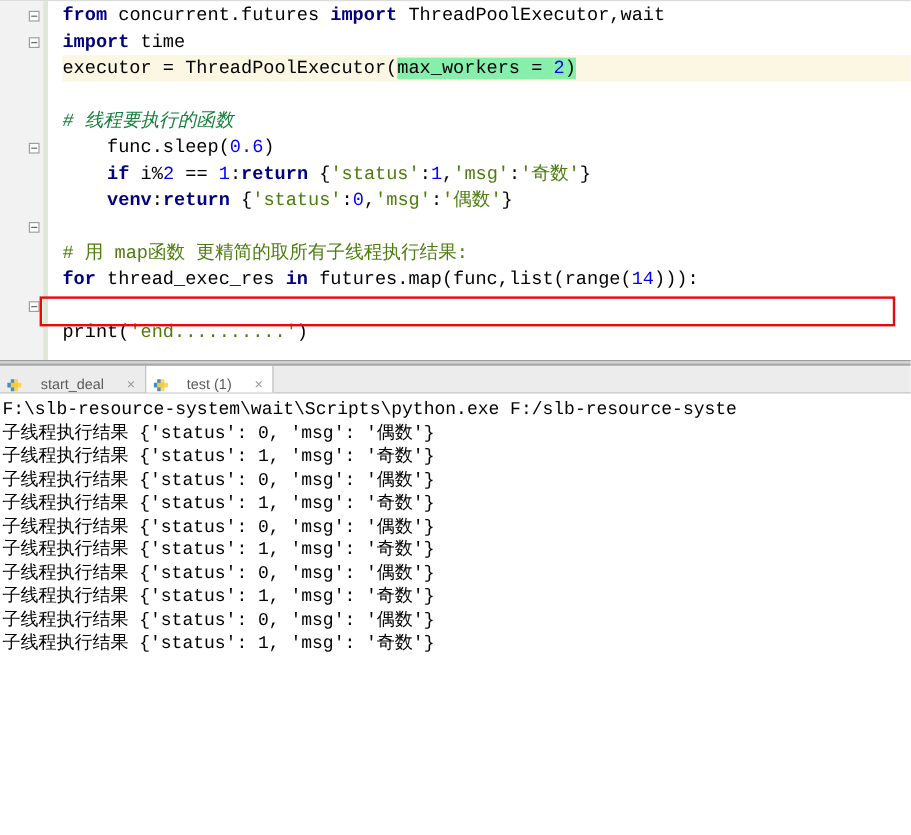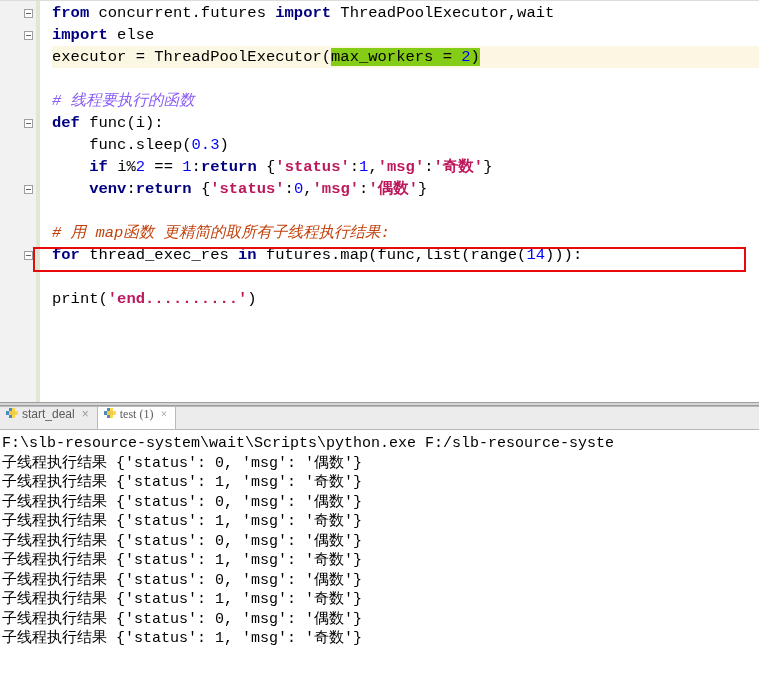--- a/index.html
+++ b/index.html
@@ -8,21 +8,21 @@
     font-family: "Consolas", "Courier New", monospace;
     font-size: 15.5px;
     background: #ffffff;
     color: #000000;
     width: 759px;
     height: 696px;
     overflow: hidden;
   }
   .editor-pane {
     background: #ffffff;
-    height: 402px;
+    height: 300px;
     position: relative;
     border-top: 1px solid #dcdcdc;
   }
   .gutter {
     position: absolute;
     left: 0;
     top: 0;
     width: 40px;
     background: #f2f2f2;
     height: 100%;
@@ -69,49 +69,49 @@
     position: relative;
     padding-top: 1px;
   }
   .code-line {
     height: 22px;
     line-height: 22px;
     white-space: pre;
   }
   .hl-yellow { background: #fcf7e3; }
   .kw { color: #000080; font-weight: bold; }
-  .cm { color: #8b5cf6; font-style: italic; }
-  .cm-red { color: #c2410c; font-style: italic; }
-  .str { color: #be185d; font-weight: bold; }
+  .cm { color: #15803d; font-style: italic; }
+  .cm-red { color: #4d7c0f; }
+  .str { color: #4d7c0f; font-weight: normal; }
   .num { color: #0000ff; }
-  .sel-blue { background: #84cc16; }
+  .sel-blue { background: #86efac; }
   .red-box {
     position: absolute;
     border: 2px solid #e80a0a;
     pointer-events: none;
   }
   .tabs-bar {
     background: #ececec;
     border-top: 1px solid #b9b9b9;
     border-bottom: 1px solid #b9b9b9;
     height: 24px;
     display: flex;
     align-items: stretch;
     font-size: 12px;
     font-family: -apple-system, Segoe UI, sans-serif;
   }
   .tab {
     display: flex;
-    align-items: flex-start;
+    align-items: flex-end;
     padding: 0 8px 0 6px;
     border-right: 1px solid #b9b9b9;
     color: #5a5a5a;
-    gap: 4px;
-  }
-  .tab.active { background: #ffffff; font-family: Liberation Serif, serif; }
+    gap: 16px;
+  }
+  .tab.active { background: #ffffff; }
   .py-icon {
     width: 12px; height: 12px;
     display: inline-block;
   }
   .tab-close {
     color: #999;
     margin-left: 3px;
   }
   .console-pane {
     background: #ffffff;
@@ -147,26 +147,25 @@
     <div class="gutter-line"></div>
     <div class="gutter-line"></div>
     <div class="gutter-line"><div class="gutter-marker fold-minus"></div></div>
     <div class="gutter-line"></div>
     <div class="gutter-line"></div>
     <div class="gutter-line"><div class="gutter-marker fold-minus"></div></div>
   </div>
 
   <div class="code-area">
     <div class="code-line"><span class="kw">from</span><span> concurrent.futures </span><span class="kw">import</span><span> ThreadPoolExecutor,wait</span></div>
-    <div class="code-line"><span class="kw">import</span><span> else</span></div>
+    <div class="code-line"><span class="kw">import</span><span> time</span></div>
     <div class="code-line hl-yellow"><span>executor = ThreadPoolExecutor(</span><span class="sel-blue">max_workers = </span><span class="num sel-blue">2</span><span class="sel-blue">)</span></div>
     <div class="code-line"></div>
     <div class="code-line"><span class="cm"># 线程要执行的函数</span></div>
-    <div class="code-line"><span class="kw">def </span><span>func</span><span>(i):</span></div>
-    <div class="code-line"><span>    func.sleep(</span><span class="num">0.3</span><span>)</span></div>
+    <div class="code-line"><span>    func.sleep(</span><span class="num">0.6</span><span>)</span></div>
     <div class="code-line"><span>    </span><span class="kw">if </span><span>i%</span><span class="num">2</span><span> == </span><span class="num">1</span><span>:</span><span class="kw">return </span><span>{</span><span class="str">'status'</span><span>:</span><span class="num">1</span><span>,</span><span class="str">'msg'</span><span>:</span><span class="str">'奇数'</span><span>}</span></div>
     <div class="code-line"><span>    </span><span class="kw">venv</span><span>:</span><span class="kw">return </span><span>{</span><span class="str">'status'</span><span>:</span><span class="num">0</span><span>,</span><span class="str">'msg'</span><span>:</span><span class="str">'偶数'</span><span>}</span></div>
     <div class="code-line"></div>
     <div class="code-line"><span class="cm-red"># 用 map函数 更精简的取所有子线程执行结果:</span></div>
     <div class="code-line"><span class="kw">for </span><span>thread_exec_res </span><span class="kw">in </span><span>futures.map(func,list(range(</span><span class="num">14</span><span>))):</span></div>
     <div class="code-line"></div>
     <div class="code-line"><span>print(</span><span class="str">'end..........'</span><span>)</span></div>
 
     <div class="red-box" style="left:-7px; top:246px; width:713px; height:25px;"></div>
   </div>

